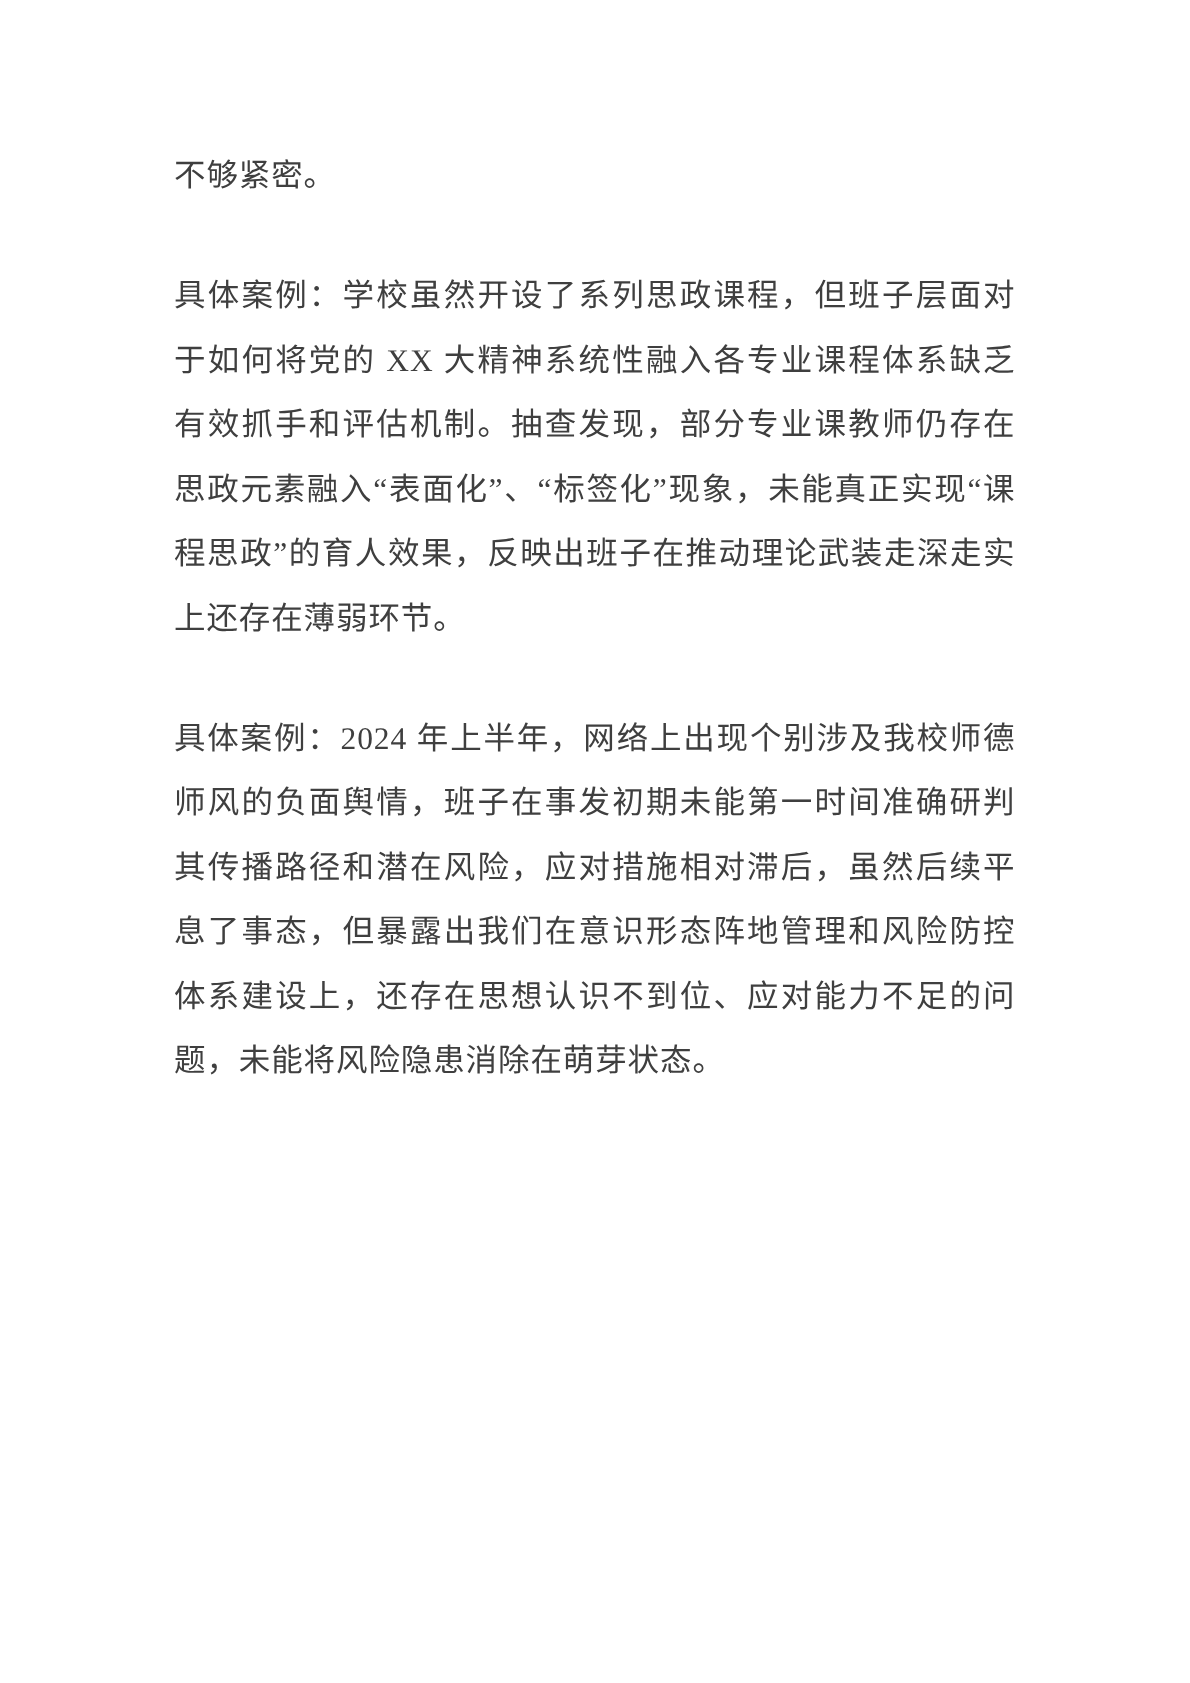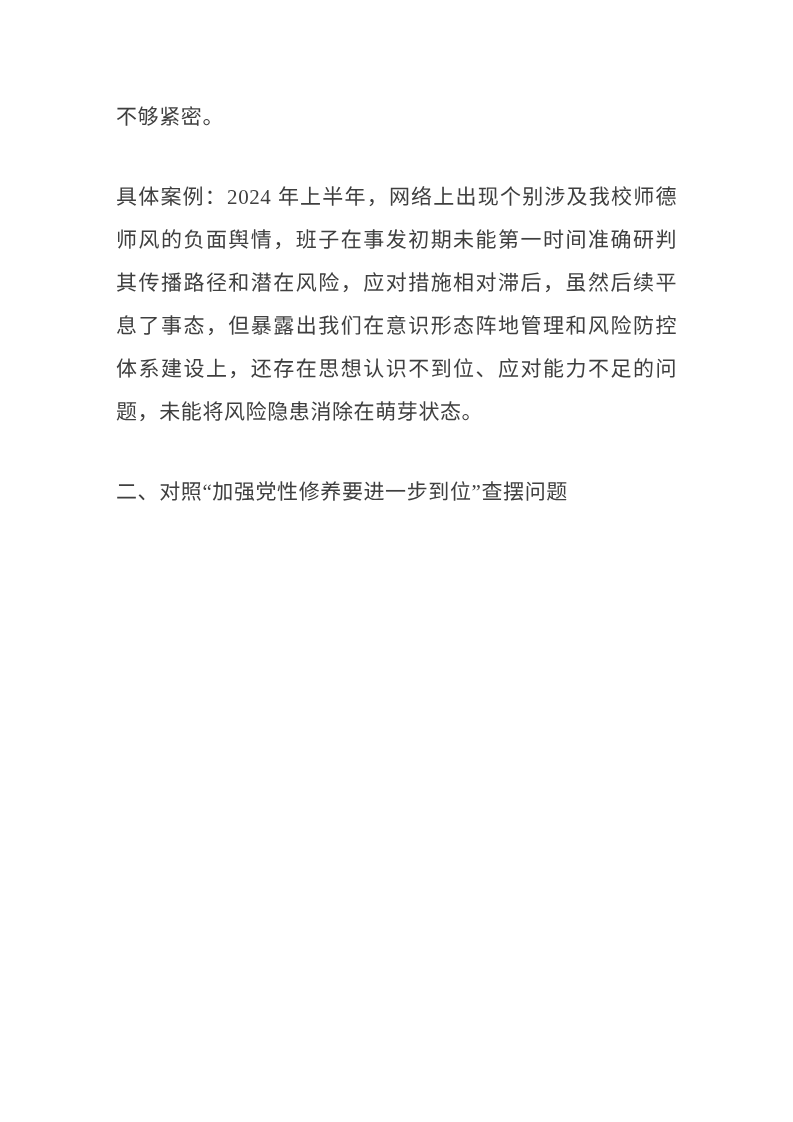--- a/index.html
+++ b/index.html
@@ -39,16 +39,16 @@
   .page p:last-child {
     margin-bottom: 0;
   }
 </style>
 </head>
 <body>
 
 <div class="page">
   <div id="doc-body">
       <p>不够紧密。</p>
+      <p>具体案例：学校虽然开设了系列思政课程，但班子层面对于如何将党的 XX 大精神系统性融入各专业课程体系缺乏有效抓手和评估机制。抽查发现，部分专业课教师仍存在思政元素融入“表面化”、“标签化”现象，未能真正实现“课程思政”的育人效果，反映出班子在推动理论武装走深走实上还存在薄弱环节。</p>
       <p>具体案例：2024 年上半年，网络上出现个别涉及我校师德师风的负面舆情，班子在事发初期未能第一时间准确研判其传播路径和潜在风险，应对措施相对滞后，虽然后续平息了事态，但暴露出我们在意识形态阵地管理和风险防控体系建设上，还存在思想认识不到位、应对能力不足的问题，未能将风险隐患消除在萌芽状态。</p>
-      <p class="heading">二、对照“加强党性修养要进一步到位”查摆问题</p>
     </div>
 </div>
 
 </body></html>

